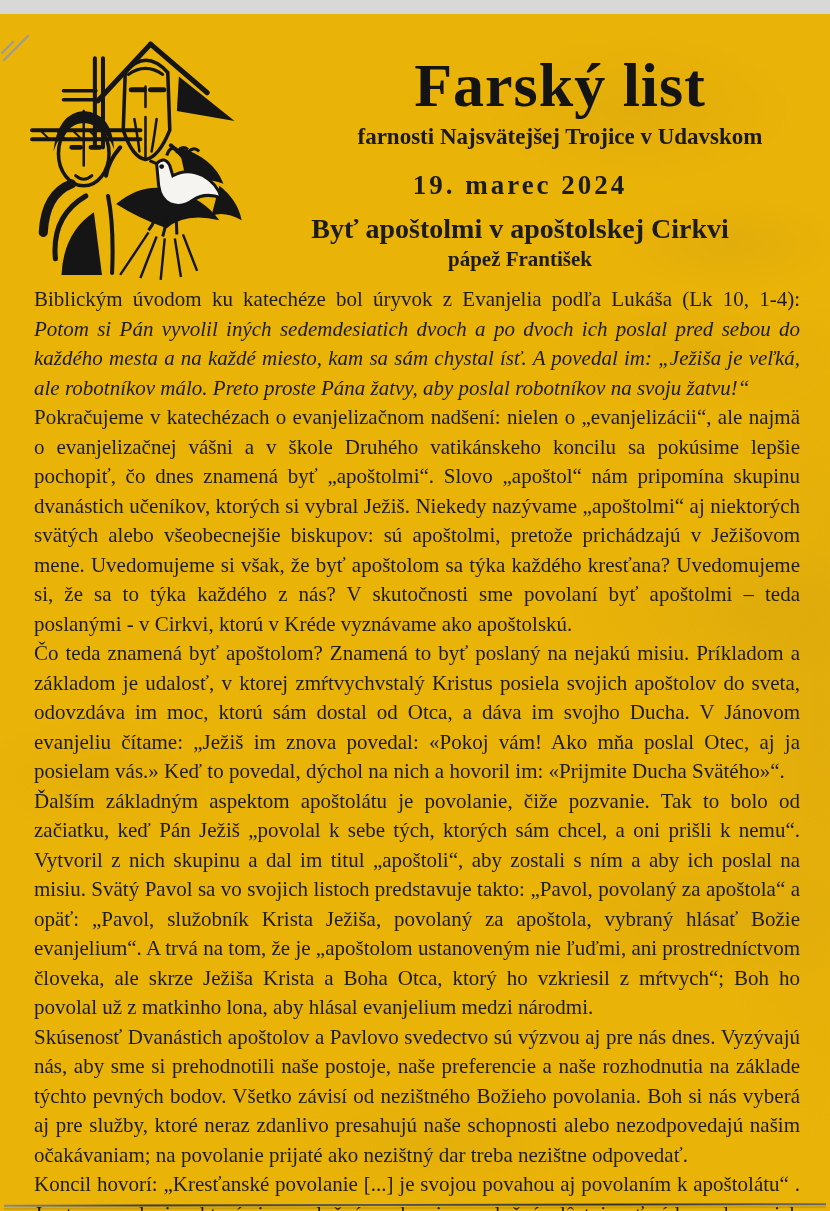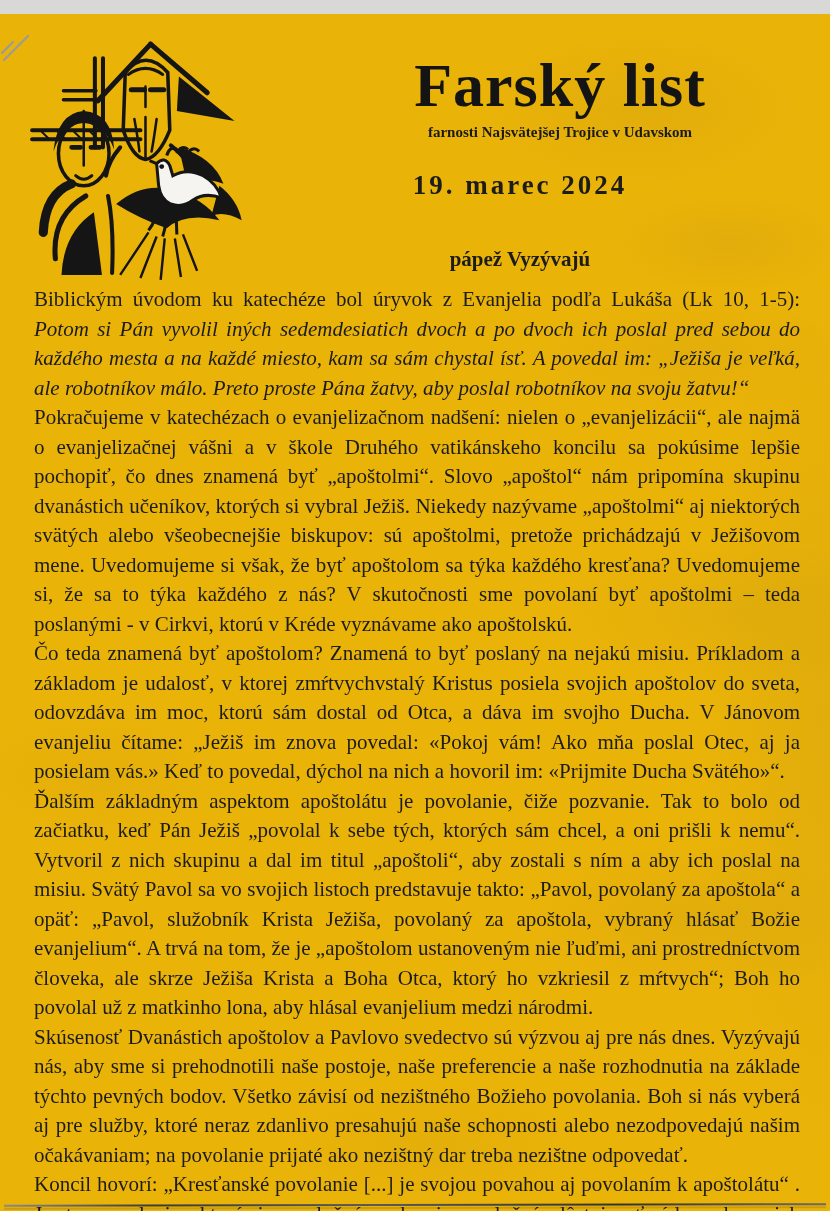--- a/index.html
+++ b/index.html
@@ -27,21 +27,21 @@
   }
   .corner-mark{position:absolute;left:0;top:6px;}
   .logo{position:absolute;left:26px;top:20px;width:240px;height:248px;}
   .m-title{
     position:absolute;left:300px;top:36px;width:520px;
     text-align:center;font-size:62px;font-weight:bold;letter-spacing:1px;
     color:#141414;
   }
   .m-sub{
     position:absolute;left:290px;top:110px;width:540px;
-    text-align:center;font-size:15px;font-weight:bold;color:#1a1a1a;
+    text-align:center;font-size:23px;font-weight:bold;color:#1a1a1a;
   }
   .m-date{
     position:absolute;left:220px;top:156px;width:600px;
     text-align:center;font-size:27px;font-weight:bold;letter-spacing:3px;
   }
   .m-headline{
     position:absolute;left:220px;top:199px;width:600px;
     text-align:center;font-size:28px;font-weight:bold;
   }
   .m-byline{
@@ -120,24 +120,25 @@
     </g>
 
     <g stroke="#151515" fill="none" stroke-width="2.4">
       <path d="M120,196 L92,238 M128,200 L112,241 M136,202 L132,243 M146,202 L152,240 M154,198 L168,234"></path>
     </g>
   </svg>
 
   <div class="m-title">Farský list</div>
   <div class="m-sub">farnosti Najsvätejšej Trojice v Udavskom</div>
   <div class="m-date">19. marec 2024</div>
-  <div class="m-byline">pápež Vyzývajú</div>
+  <div class="m-headline">Byť apoštolmi v apoštolskej Cirkvi</div>
+  <div class="m-byline">pápež František</div>
 
   <div class="article">
-      <p><span>Biblickým úvodom ku katechéze bol úryvok z Evanjelia podľa Lukáša (Lk 10, 1-5): </span><span class="it">Potom si Pán vyvolil iných sedemdesiatich dvoch a po dvoch ich poslal pred sebou do každého mesta a na každé miesto, kam sa sám chystal ísť. A povedal im: „Ježiša je veľká, ale robotníkov málo. Preto proste Pána žatvy, aby poslal robotníkov na svoju žatvu!“</span></p>
+      <p><span>Biblickým úvodom ku katechéze bol úryvok z Evanjelia podľa Lukáša (Lk 10, 1-4): </span><span class="it">Potom si Pán vyvolil iných sedemdesiatich dvoch a po dvoch ich poslal pred sebou do každého mesta a na každé miesto, kam sa sám chystal ísť. A povedal im: „Ježiša je veľká, ale robotníkov málo. Preto proste Pána žatvy, aby poslal robotníkov na svoju žatvu!“</span></p>
       <p><span>Pokračujeme v katechézach o evanjelizačnom nadšení: nielen o „evanjelizácii“, ale najmä o evanjelizačnej vášni a v škole Druhého vatikánskeho koncilu sa pokúsime lepšie pochopiť, čo dnes znamená byť „apoštolmi“. Slovo „apoštol“ nám pripomína skupinu dvanástich učeníkov, ktorých si vybral Ježiš. Niekedy nazývame „apoštolmi“ aj niektorých svätých alebo všeobecnejšie biskupov: sú apoštolmi, pretože prichádzajú v Ježišovom mene. Uvedomujeme si však, že byť apoštolom sa týka každého kresťana? Uvedomujeme si, že sa to týka každého z nás? V skutočnosti sme povolaní byť apoštolmi – teda poslanými - v Cirkvi, ktorú v Kréde vyznávame ako apoštolskú.</span></p>
       <p><span>Čo teda znamená byť apoštolom? Znamená to byť poslaný na nejakú misiu. Príkladom a základom je udalosť, v ktorej zmŕtvychvstalý Kristus posiela svojich apoštolov do sveta, odovzdáva im moc, ktorú sám dostal od Otca, a dáva im svojho Ducha. V Jánovom evanjeliu čítame: „Ježiš im znova povedal: «Pokoj vám! Ako mňa poslal Otec, aj ja posielam vás.» Keď to povedal, dýchol na nich a hovoril im: «Prijmite Ducha Svätého»“.</span></p>
       <p><span>Ďalším základným aspektom apoštolátu je povolanie, čiže pozvanie. Tak to bolo od začiatku, keď Pán Ježiš „povolal k sebe tých, ktorých sám chcel, a oni prišli k nemu“. Vytvoril z nich skupinu a dal im titul „apoštoli“, aby zostali s ním a aby ich poslal na misiu. Svätý Pavol sa vo svojich listoch predstavuje takto: „Pavol, povolaný za apoštola“ a opäť: „Pavol, služobník Krista Ježiša, povolaný za apoštola, vybraný hlásať Božie evanjelium“. A trvá na tom, že je „apoštolom ustanoveným nie ľuďmi, ani prostredníctvom človeka, ale skrze Ježiša Krista a Boha Otca, ktorý ho vzkriesil z mŕtvych“; Boh ho povolal už z matkinho lona, aby hlásal evanjelium medzi národmi.</span></p>
       <p><span>Skúsenosť Dvanástich apoštolov a Pavlovo svedectvo sú výzvou aj pre nás dnes. Vyzývajú nás, aby sme si prehodnotili naše postoje, naše preferencie a naše rozhodnutia na základe týchto pevných bodov. Všetko závisí od nezištného Božieho povolania. Boh si nás vyberá aj pre služby, ktoré neraz zdanlivo presahujú naše schopnosti alebo nezodpovedajú našim očakávaniam; na povolanie prijaté ako nezištný dar treba nezištne odpovedať.</span></p>
       <p><span>Koncil hovorí: „Kresťanské povolanie [...] je svojou povahou aj povolaním k apoštolátu“ . Je to povolanie, ktoré je spoločné, „ako je spoločná dôstojnosť údov skrze ich znovuzrodenie v Kristovi, spoločná milosť Božích detí, spoločné povolanie k dokonalosti; tá istá spása, tá istá nádej a nerozdielna láska“.</span></p>
     </div>
 
   <div class="bottom-rule"></div>
 
 </div>

